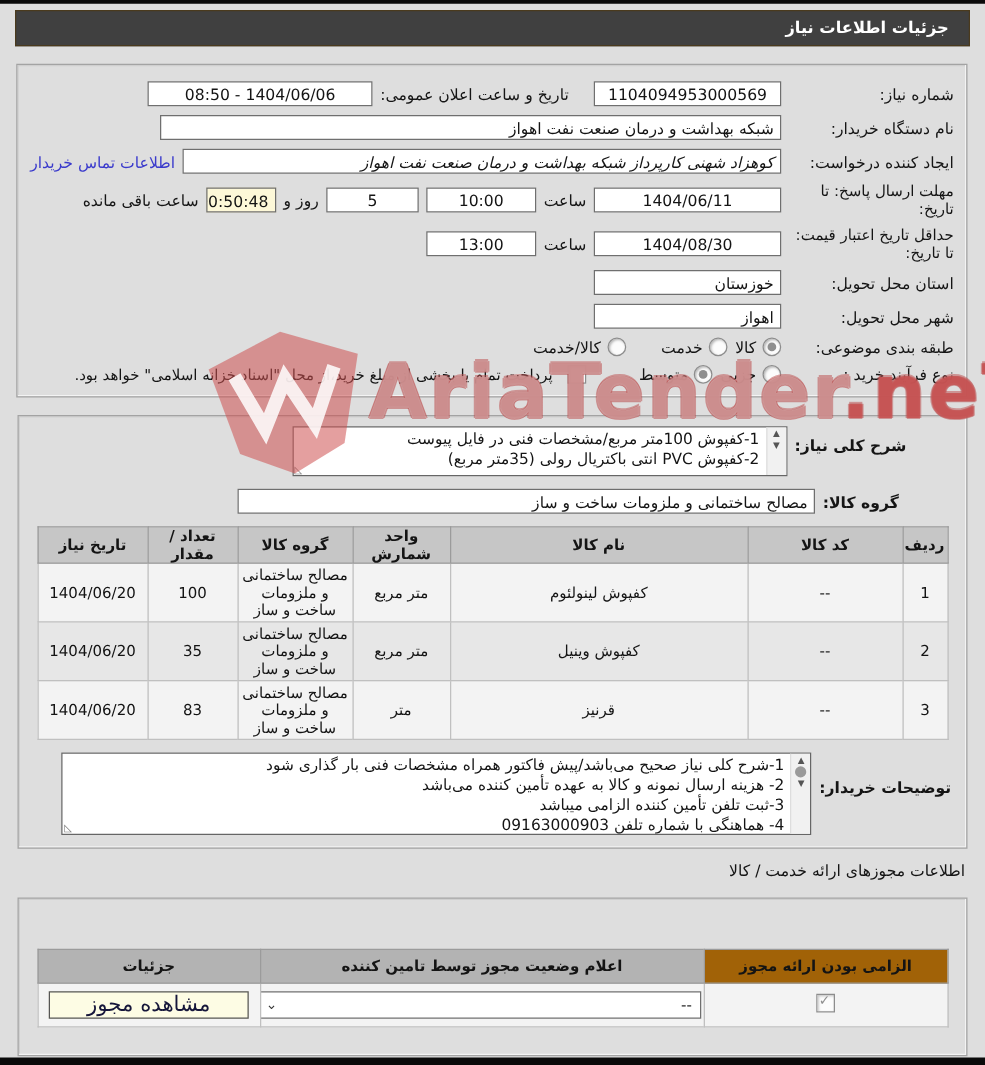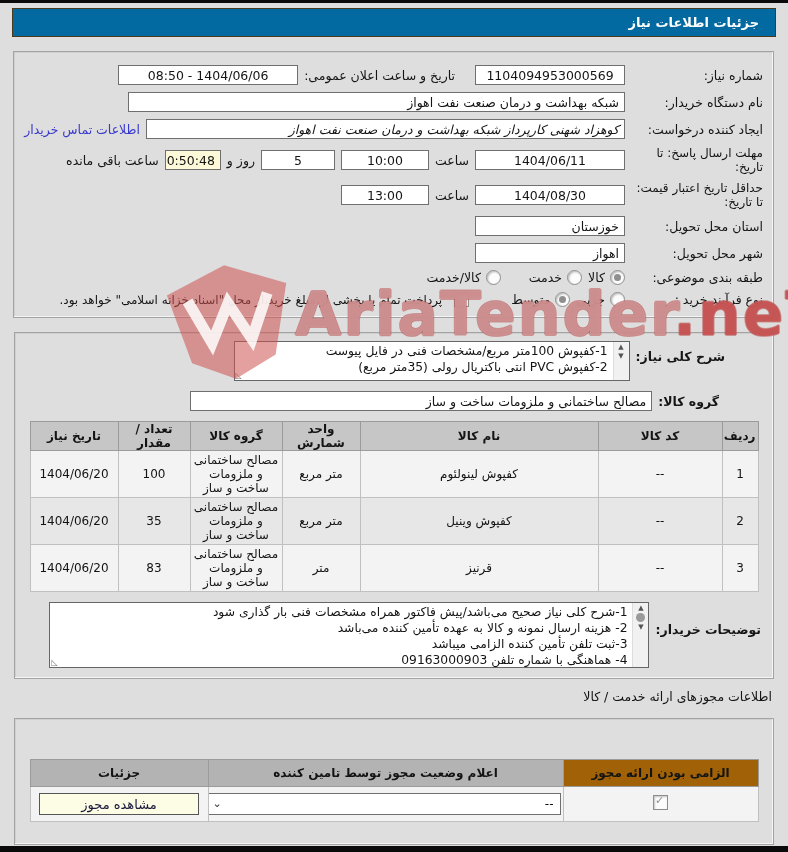--- a/index.html
+++ b/index.html
@@ -6,21 +6,21 @@
   body{
     width:788px;height:852px;overflow:hidden;position:relative;
     background:#dedede;
     font-family:"DejaVu Sans",sans-serif;
     font-size:12.5px;color:#141414;
     border-top:3px solid #0a0a0a;border-bottom:6px solid #0a0a0a;
     box-sizing:border-box;
   }
   .titlebar{
     margin:5px 12px 0 12px;height:27px;line-height:27px;
-    background:#0369a1;border:1px solid #4a3a1d;
+    background:#404040;border:1px solid #4a3a1d;
     color:#fff;font-weight:bold;font-size:13px;
     padding:0 16px;text-align:right;
   }
   fieldset.box{
     margin:14px 14px 0 14px;padding:6px 10px 10px 10px;
     border:1px solid #a3a3a3;box-shadow:inset -1px -1px 0 #f4f4f4, inset 1px 1px 0 #cfcfcf;
     background:#dedede;
   }
   .frow{display:flex;align-items:center;margin-top:7px;gap:6px;}
   .flabel{color:#151515;white-space:nowrap;}
@@ -56,21 +56,21 @@
   table.grid{border-collapse:collapse;margin:10px auto 0 auto;table-layout:fixed;}
   table.grid th{background:#c6c6c6;border:1px solid #9b9b9b;font-size:12px;font-weight:bold;height:26px;padding:0 2px;}
   table.grid td{border:1px solid #c0c0c0;font-size:12px;text-align:center;background:#f3f3f3;
     padding:2px;line-height:14px;}
   table.grid tr.alt td{background:#e7e7e7;}
   .permits-title{margin:10px 16px 0 0;text-align:right;font-size:12.5px;}
   .dropdown{background:#fff;border:1px solid #6f6f6f;height:22px;display:flex;align-items:center;
     padding:0 6px;box-sizing:border-box;justify-content:space-between;width:355px;margin:0 auto;}
   .dd-arrow{font-size:11px;color:#333;line-height:10px;}
   .btn{display:inline-block;border:1px solid #3c3c3c;height:22px;line-height:21px;text-align:center;
-    font-size:13px;cursor:pointer;box-sizing:border-box;color:#16163a;}
+    font-size:17px;cursor:pointer;box-sizing:border-box;color:#16163a;}
   .btn-view{background:#fdfce4;width:160px;border-color:#555;}
   .watermark{position:absolute;top:258px;left:0;width:788px;height:120px;pointer-events:none;z-index:6;
     direction:ltr;overflow:hidden;}
   .wm-text{position:absolute;left:295px;top:18px;font-size:60px;font-weight:bold;letter-spacing:2px;
     color:rgba(225,225,225,0.38);white-space:nowrap;
     text-shadow:1px 0 0 rgba(190,85,85,.55),-1px 0 0 rgba(190,85,85,.55),0 1px 0 rgba(190,85,85,.55),0 -1px 0 rgba(190,85,85,.55);}
   .wm-red{color:rgba(205,80,80,0.5);}
   .wm-logo{position:absolute;left:168px;top:2px;transform:rotate(-6deg);}
 </style>
 </head>

